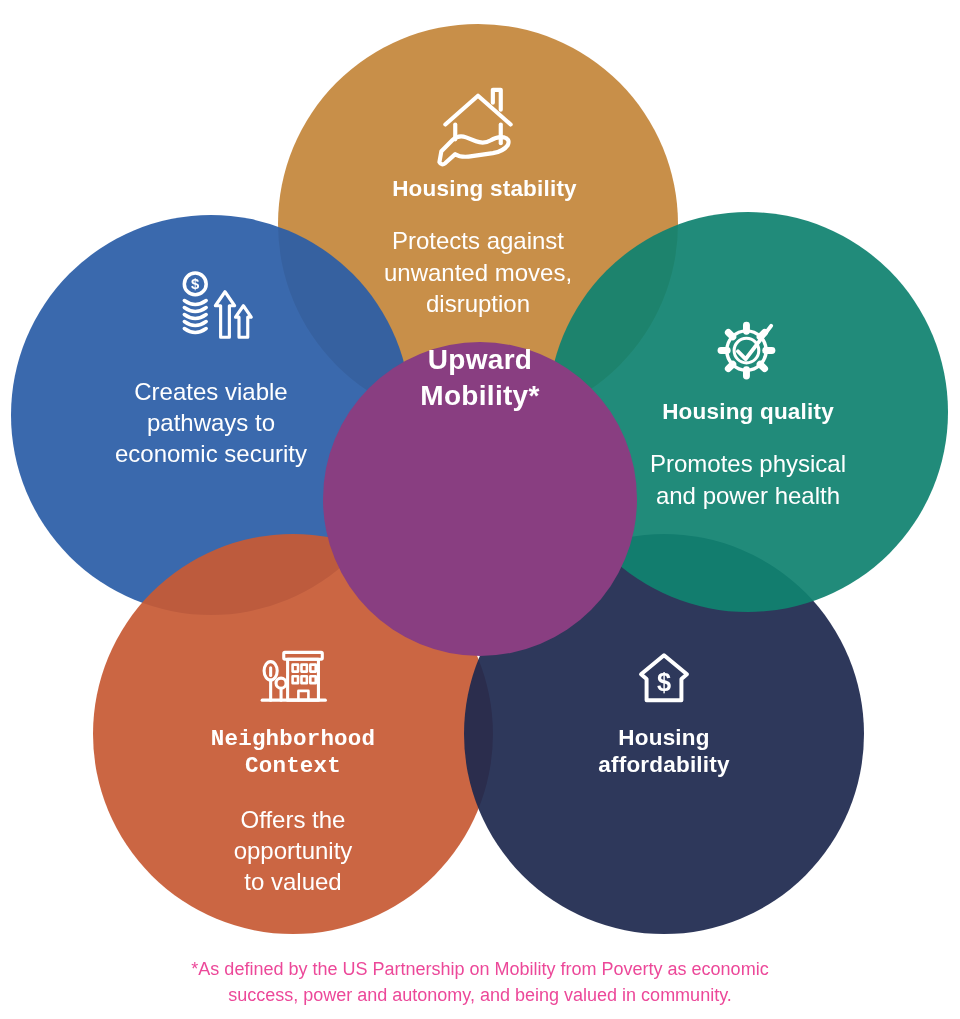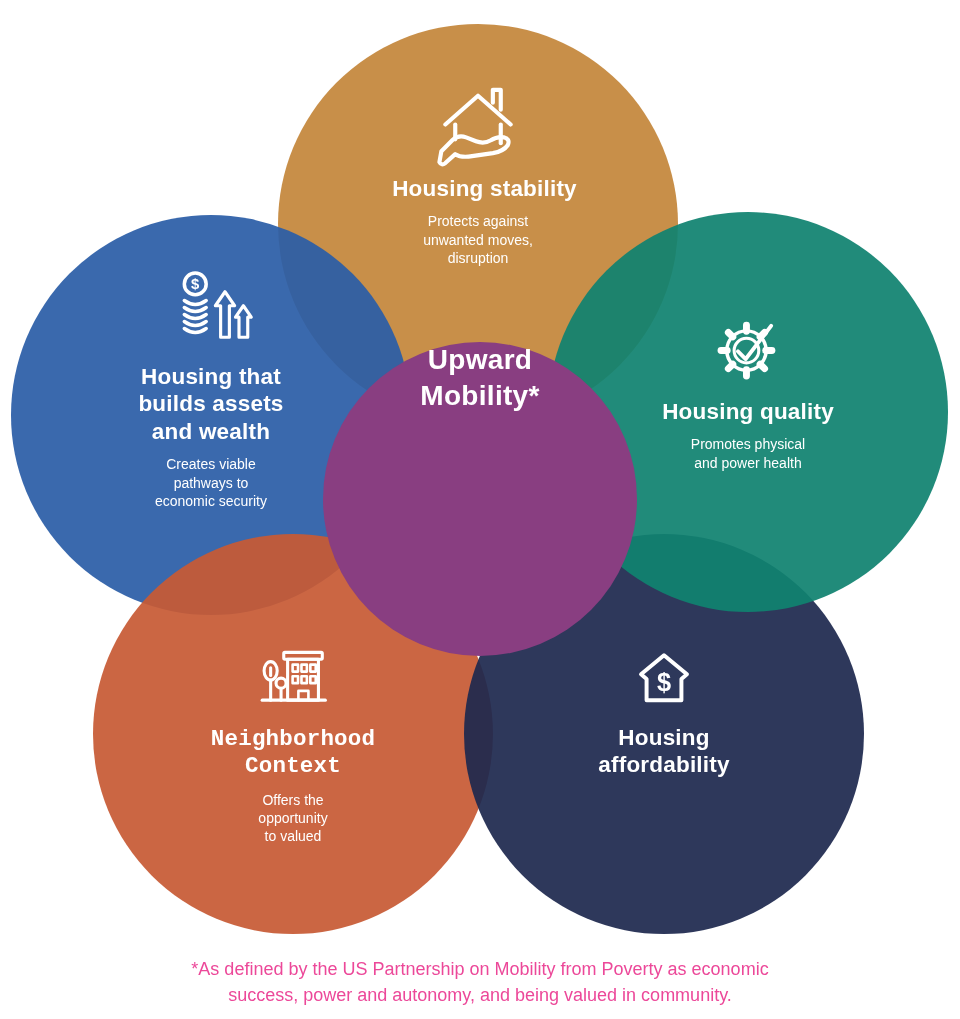--- a/index.html
+++ b/index.html
@@ -2,21 +2,21 @@
 <html><head>
 <meta charset="utf-8">
 <style>
   html,body{margin:0;padding:0;background:#ffffff;}
   body{font-family:"Liberation Sans","DejaVu Sans",sans-serif;}
   .canvas{position:relative;width:960px;height:1019px;background:#ffffff;overflow:hidden;}
   .circle{position:absolute;border-radius:50%;display:flex;flex-direction:column;align-items:center;
           text-align:center;color:#ffffff;box-sizing:border-box;}
   .petal{width:400px;height:400px;}
   .petal .title{font-weight:bold;font-size:22.5px;line-height:1.22;white-space:pre-line;letter-spacing:.2px;}
-  .petal .body{font-size:14px;line-height:1.3;white-space:pre-line;margin-top:10px;}
+  .petal .body{font-size:24px;line-height:1.3;white-space:pre-line;margin-top:23px;}
   .petal svg{display:block;}
   #petal-stability{left:278px;top:24px;padding-top:50px;}
   #petal-stability .title{margin-top:6px;margin-left:13px;}
   #petal-assets{left:11px;top:215px;padding-top:54px;}
   #petal-assets .title{margin-top:10px;}
   #petal-context{left:93px;top:534px;padding-top:106px;}
   #petal-context .title{margin-top:12px;font-family:Liberation Mono, monospace;}
   #petal-afford{left:464px;top:534px;padding-top:102px;}
   #petal-afford .title{margin-top:10px;}
   #petal-quality{left:548px;top:212px;padding-top:100px;}
@@ -51,23 +51,20 @@
       <circle cx="30" cy="17" r="12.5"></circle>
       <text x="30" y="23" text-anchor="middle" font-size="17" font-weight="bold" fill="#ffffff" stroke="none">$</text>
       <path d="M17.5 36 q12.5 9 25 0"></path>
       <path d="M17.5 44 q12.5 9 25 0"></path>
       <path d="M17.5 52 q12.5 9 25 0"></path>
       <path d="M17.5 60 q12.5 9 25 0"></path>
       <path d="M17.5 68 q12.5 9 25 0"></path>
       <path d="M53 42 L64 26 L75 42 H69 V78 H59 V42 Z" stroke-width="3.6"></path>
       <path d="M76 55 L85 42 L94 55 H90 V78 H80 V55 Z" stroke-width="3.6"></path>
     </svg>
-    <div class="title">Housing that
-builds assets
-and wealth</div>
     <div class="body">Creates viable
 pathways to
 economic security</div>
   </div>
 
   <div class="circle petal" id="petal-context" style="background: rgba(199, 90, 53, 0.93);">
     <svg class="ic" width="78" height="74" viewBox="0 0 96 96" stroke-width="4">
       <path d="M8 78 H90"></path>
       <rect x="36" y="16" width="50" height="9" rx="1.5"></rect>
       <rect x="41" y="25" width="40" height="53"></rect>

